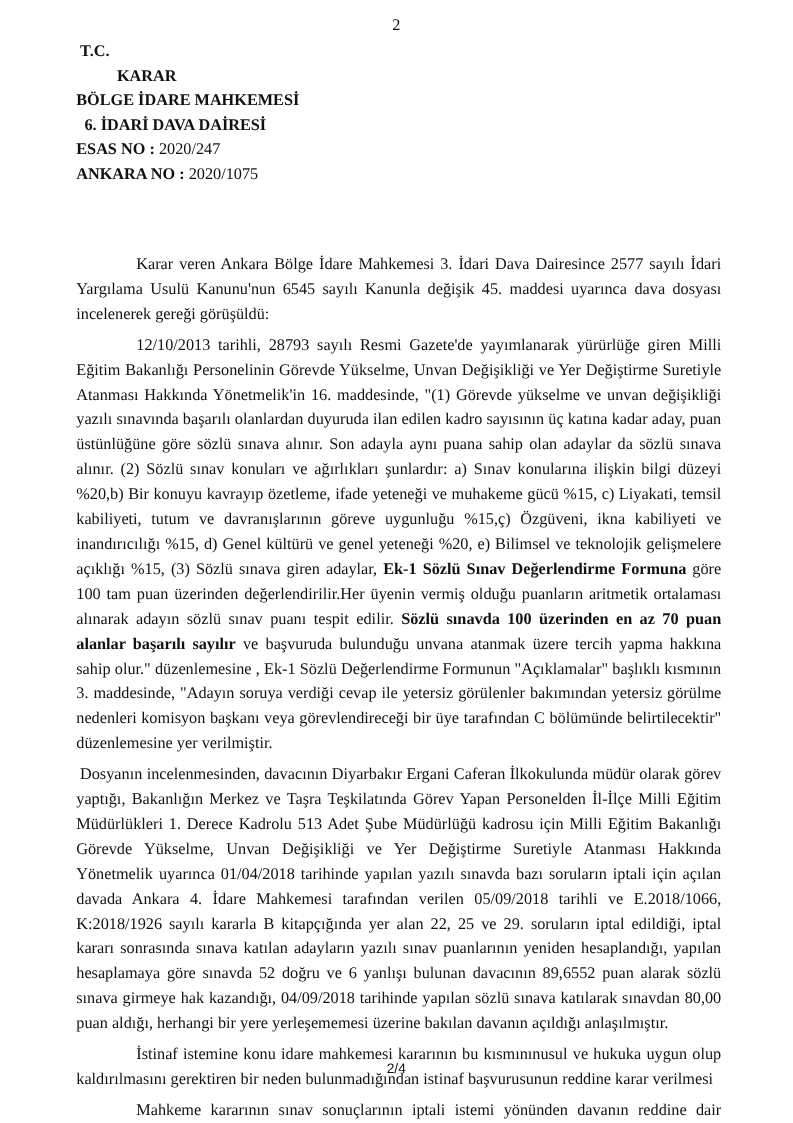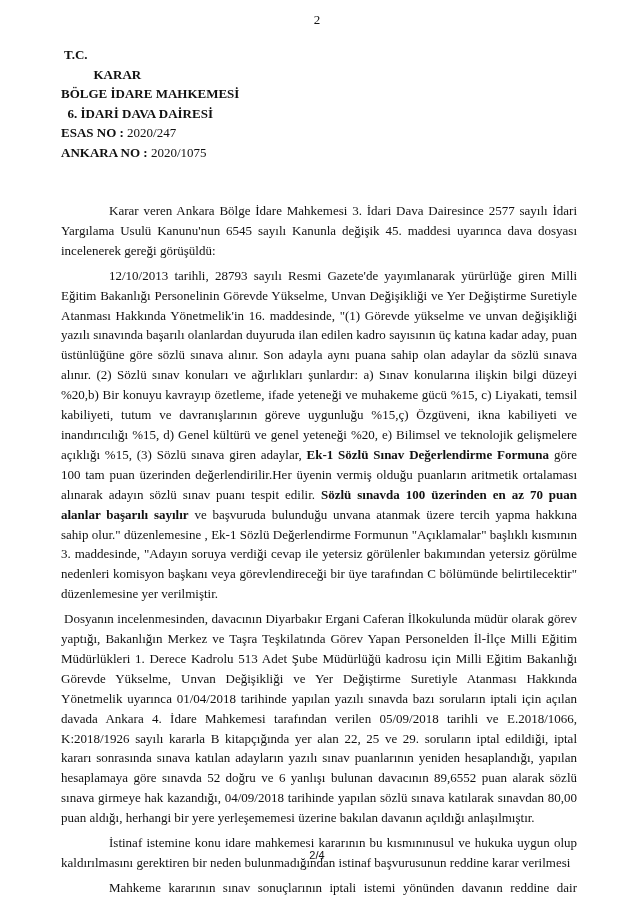--- a/index.html
+++ b/index.html
@@ -1,20 +1,20 @@
 <!DOCTYPE html>
 <html><head>
   <meta charset="utf-8">
   <style>
     html, body { margin: 0; padding: 0; background: #ffffff; }
     body { width: 634px; height: 898px; position: relative; overflow: hidden;
            font-family: "Liberation Serif", "DejaVu Serif", serif; color: #111; }
     .page-number-top { position: absolute; top: 12px; left: 0; width: 634px; text-align: center;
                        font-size: 13px; }
-    .header { position: absolute; top: 31px; left: 61px; font-weight: bold; font-size: 13px; line-height: 19.5px; margin-top: 14px; }
+    .header { position: absolute; top: 31px; left: 61px; font-weight: bold; font-size: 13px; line-height: 19.5px; }
     .header .row { white-space: pre; }
     .header .normal { font-weight: normal; }
     .body { position: absolute; top: 157px; left: 61px; width: 516px; font-size: 13px; line-height: 19.9px; margin-top: 44px; }
     .body p { margin: 0; text-align: justify; }
     .body p.gap { margin-top: 5px; }
     .indent { text-indent: 48px; }
     .indent-small { text-indent: 3px; }
     .footer-page { position: absolute; top: 849px; left: 0; width: 634px; text-align: center;
                    font-family: "Liberation Sans", sans-serif; font-size: 11px; }
   </style>

